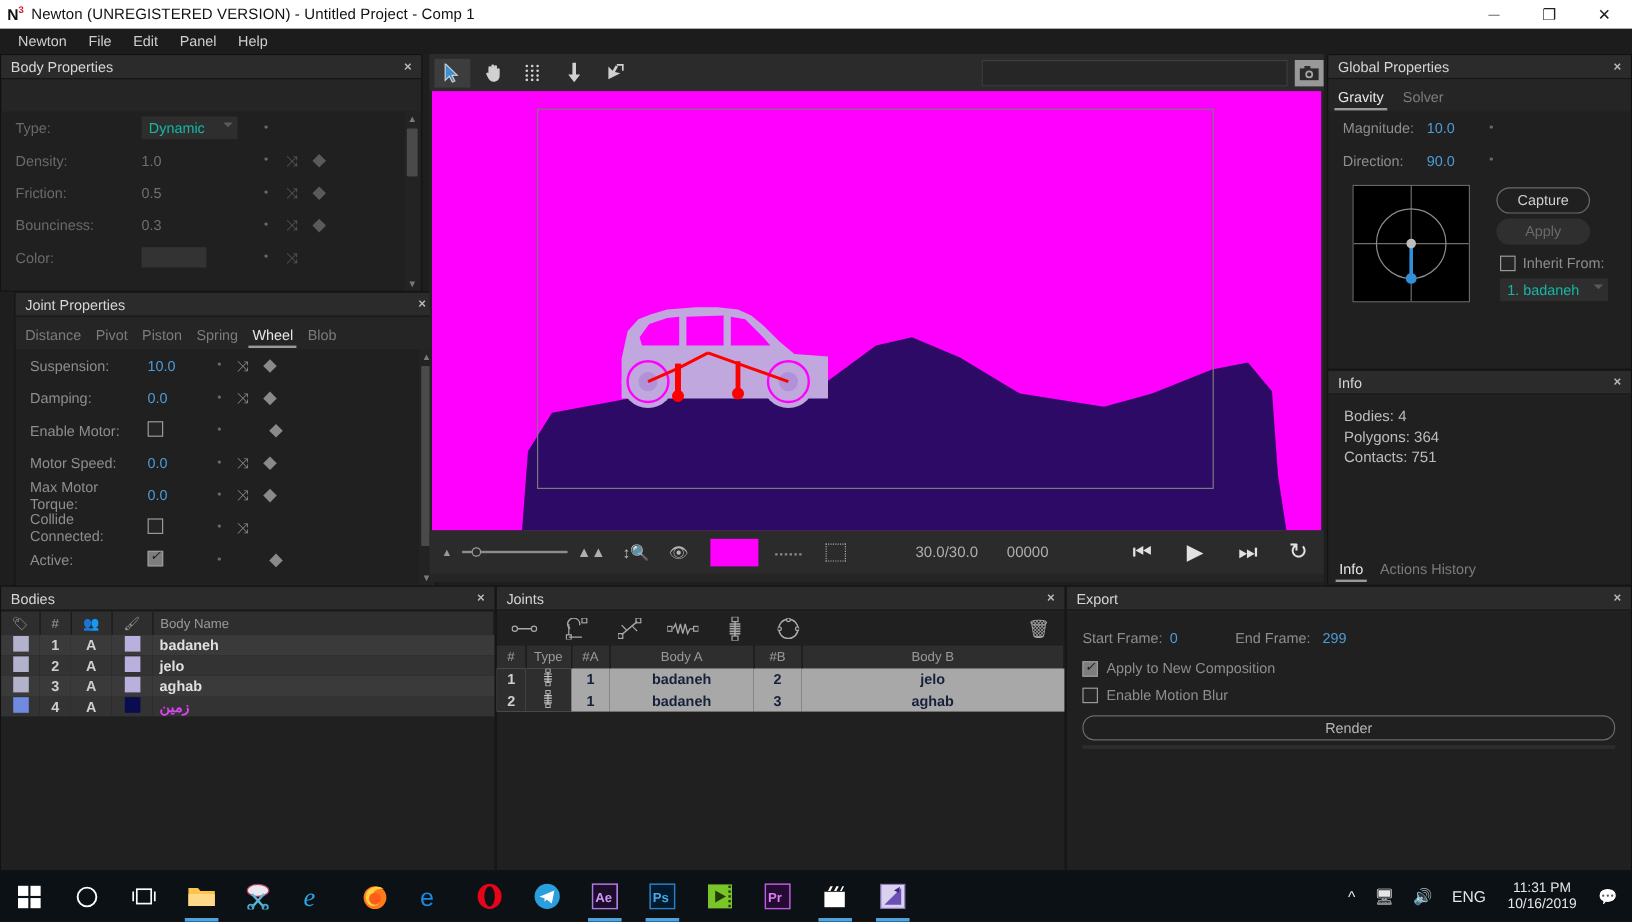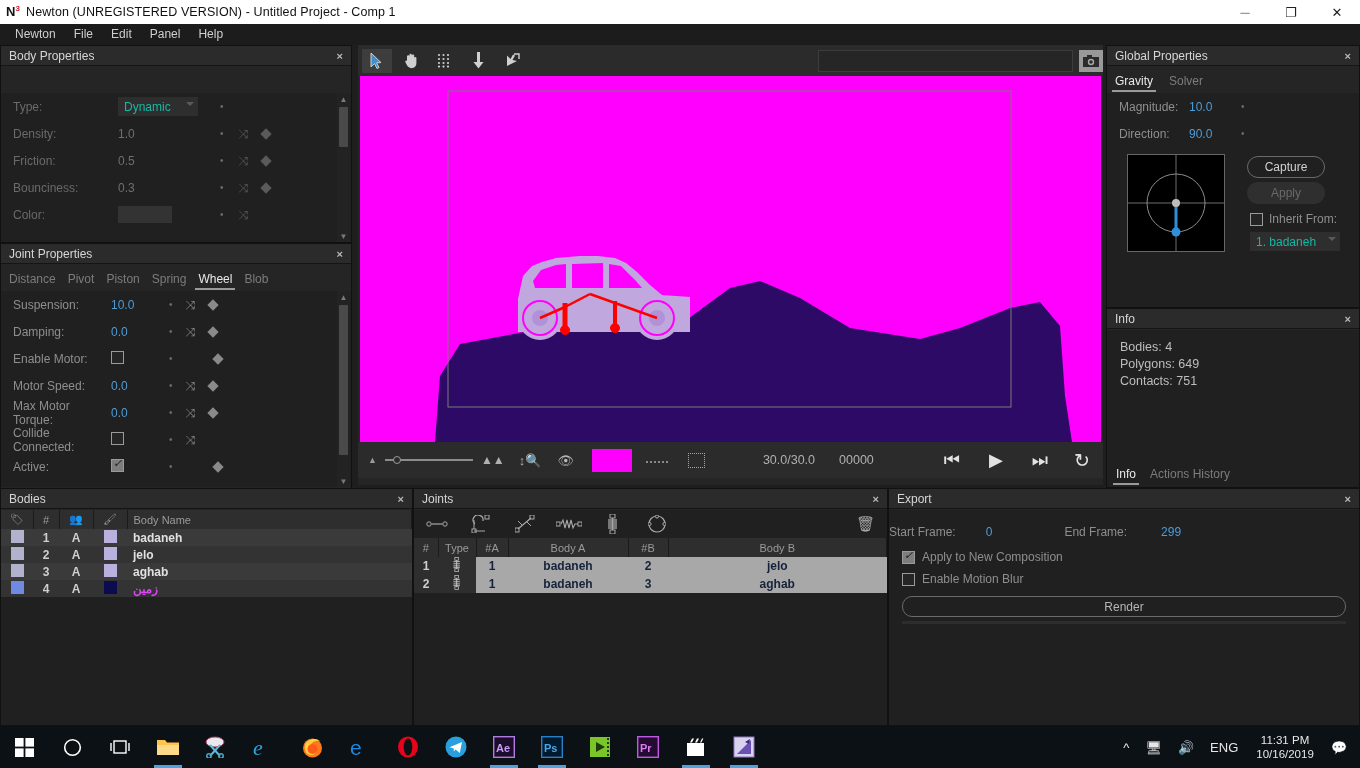--- a/index.html
+++ b/index.html
@@ -152,21 +152,21 @@
       <div class="ico-sh dim" style="margin-left:15px">⤨</div>
     </div>
     <div class="sbar" style="top:0;height:149px;">
       <div class="up">▲</div>
       <div class="thumb" style="top:14px;height:40px;"></div>
       <div class="dn" style="position:absolute;bottom:0;left:0;right:0;">▼</div>
     </div>
   </div>
 </div>
 
-<div class="panel" style="left:0;top:243px;width:352px;height:298px;">
+<div class="panel" style="left:12px;top:243px;width:352px;height:298px;">
   <div class="ptitle">
     <span>Joint Properties</span>
     <span class="x">×</span>
   </div>
   <div class="tabs" style="gap:12px">
     <div class="tab">Distance</div>
     <div class="tab">Pivot</div>
     <div class="tab">Piston</div>
     <div class="tab">Spring</div>
     <div class="tab on">Wheel</div>
@@ -387,21 +387,21 @@
   </div>
 </div>
 
 <div class="panel" style="left:1106px;top:308px;width:254px;height:180px;">
   <div class="ptitle">
     <span>Info</span>
     <span class="x">×</span>
   </div>
   <div class="body" style="position:absolute;left:0;top:21px;width:252px;height:157px;padding:9px 0 0 13px;">
     <div style="color:#bdbdbd;font-size:12.5px;line-height:17px">Bodies: 4</div>
-    <div style="color:#bdbdbd;font-size:12.5px;line-height:17px">Polygons: 649</div>
+    <div style="color:#bdbdbd;font-size:12.5px;line-height:17px">Polygons: 364</div>
     <div style="color:#bdbdbd;font-size:12.5px;line-height:17px">Contacts: 751</div>
     <div class="tabs" style="position:absolute;left:0;bottom:2px;padding-left:9px;gap:14px;background:transparent;">
       <div class="tab on">Info</div>
       <div class="tab">Actions History</div>
     </div>
   </div>
 </div>
 
 <div class="panel" style="left:0;top:488px;width:413px;height:238px;">
   <div class="ptitle">
@@ -568,21 +568,21 @@
       </table>
   </div>
 </div>
 
 <div class="panel" style="left:888px;top:488px;width:472px;height:238px;">
   <div class="ptitle">
     <span>Export</span>
     <span class="x">×</span>
   </div>
   <div class="body" style="position:absolute;left:0;top:21px;width:470px;height:215px;">
-    <div style="display:flex;align-items:center;height:28px;margin-top:8px;gap:24px;">
+    <div style="display:flex;align-items:center;height:28px;padding-left:13px;margin-top:8px;">
       <span class="lbl">Start Frame:</span>
       <span class="val" style="margin-left:6px">0</span>
       <span class="lbl" style="margin-left:48px">End Frame:</span>
       <span class="val" style="margin-left:10px">299</span>
     </div>
     <div style="display:flex;align-items:center;height:22px;padding-left:13px;">
       <i class="cbox chk"></i>
       <span class="lbl" style="margin-left:7px">Apply to New Composition</span>
     </div>
     <div style="display:flex;align-items:center;height:22px;padding-left:13px;">

